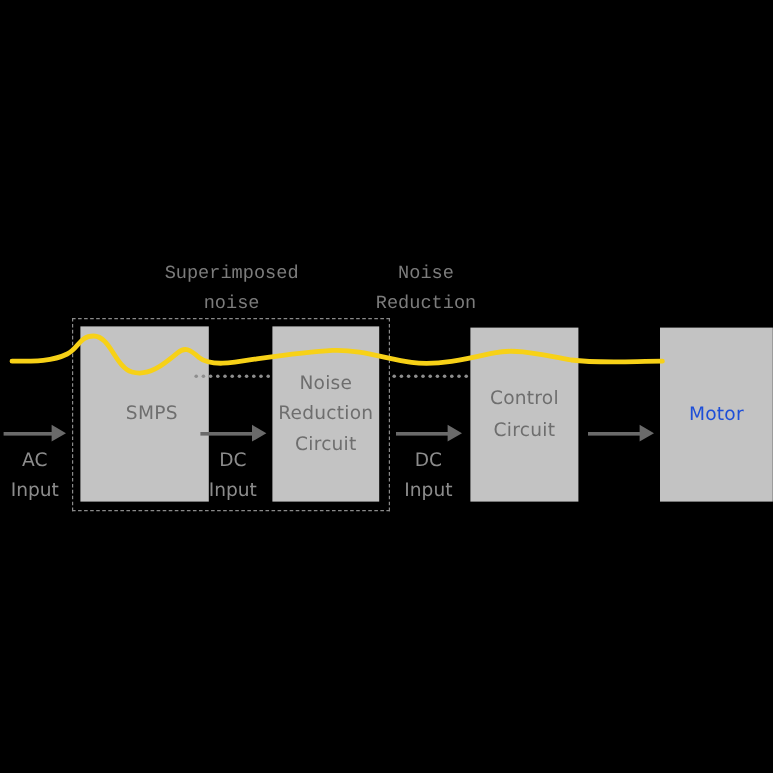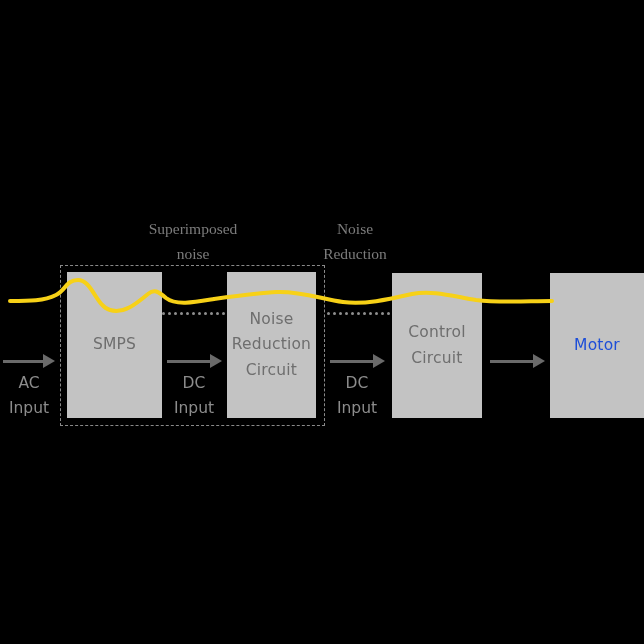--- a/index.html
+++ b/index.html
@@ -14,21 +14,21 @@
   }
   .blockbox .btext{display:block;white-space:pre-line;}
 
   .dashgroup{
     position:absolute;border:1px dashed #8a8a8a;box-sizing:border-box;
     background:transparent;
   }
 
   .grouplabel{
     position:absolute;color:#7c7c7c;font-size:15.5px;line-height:1.62;
-    text-align:center;white-space:pre-line;font-family:Liberation Serif, serif;
+    text-align:center;white-space:pre-line;font-family:Liberation Mono, monospace;
   }
 
   .iolabel{
     position:absolute;color:#8c8c8c;font-size:15.5px;line-height:1.62;
     text-align:center;white-space:pre-line;font-family:"DejaVu Sans",sans-serif;
   }
 
   .arrow{position:absolute;height:14px;}
   .arrow .shaft{position:absolute;left:0;top:6px;height:2.6px;background:#6a6a6a;}
   .arrow .head{
@@ -49,21 +49,21 @@
 
 <div id="stage">
 
   <div class="dashgroup" id="grp" style="left: 60px; top: 265px; width: 265px; height: 161px; border-color: rgb(138, 138, 138);"></div>
 
   <div class="grouplabel" id="lbl0" style="top: 216px; left: 103px; width: 180px; color: rgb(124, 124, 124);">Superimposed
 noise</div>
   <div class="grouplabel" id="lbl1" style="top: 216px; left: 265px; width: 180px; color: rgb(124, 124, 124);">Noise
 Reduction</div>
 
-  <div class="blockbox" id="b0" style="left: 67px; top: 272px; width: 95px; height: 146px; background: rgb(195, 195, 195); color: rgb(110, 110, 110);">
+  <div class="blockbox" id="b0" style="left: 67px; top: 272px; width: 95px; height: 146px; background: rgb(195, 195, 195); color: rgb(110, 110, 110); padding-left: 12px;">
     <span class="btext">SMPS</span>
   </div>
   <div class="blockbox" id="b1" style="left: 227px; top: 272px; width: 89px; height: 146px; background: rgb(195, 195, 195); color: rgb(110, 110, 110);">
     <span class="btext">Noise
 Reduction
 Circuit</span>
   </div>
   <div class="blockbox" id="b2" style="left: 392px; top: 273px; width: 90px; height: 145px; background: rgb(195, 195, 195); color: rgb(110, 110, 110);">
     <span class="btext">Control
 Circuit</span>

